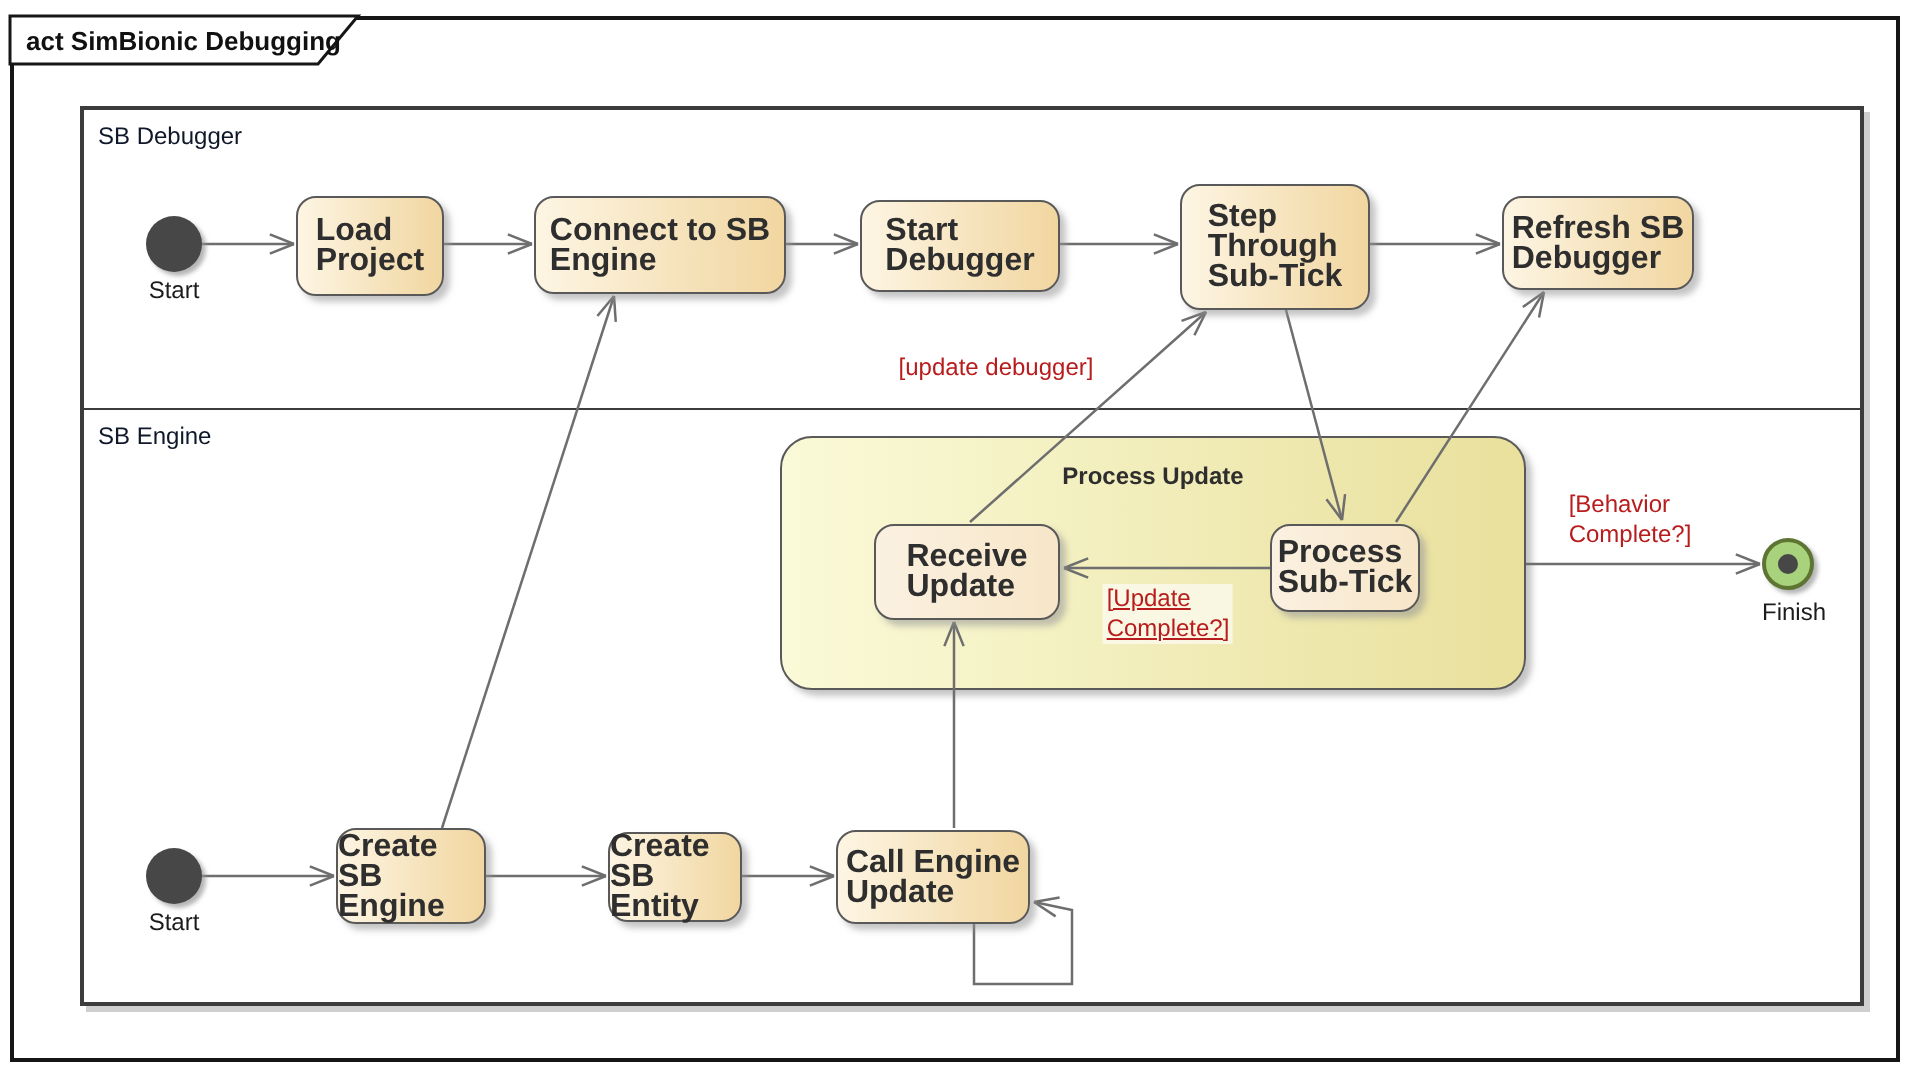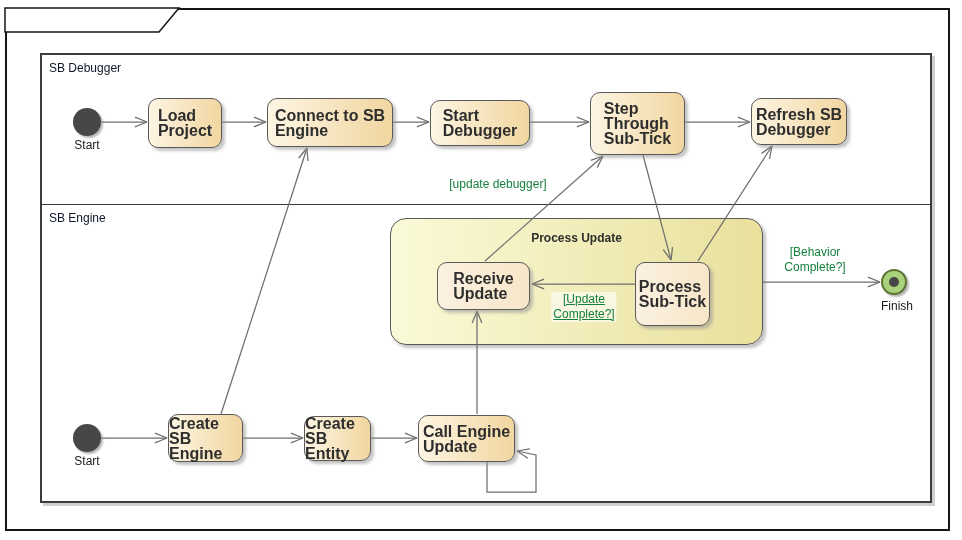--- a/index.html
+++ b/index.html
@@ -48,22 +48,22 @@
     position:absolute;width:26px;height:26px;border-radius:50%;background:#a9d27c;
     border:2px solid #5d7433;box-sizing:border-box;box-shadow:2px 2px 2px rgba(150,150,150,.7);
     display:flex;align-items:center;justify-content:center;z-index:5;
   }
   .final-dot{width:10px;height:10px;border-radius:50%;background:#474747;}
   .circle-caption{
     position:absolute;transform:translateX(-50%);font-size:12px;color:#1c1c1c;
     white-space:nowrap;z-index:6;
   }
   .edge-label{
-    position:absolute;transform:translate(-50%,-50%);font-size:12px;color:#15803d;
-    text-align:center;line-height:15px;white-space:pre-line;z-index:6;
+    position:absolute;transform:translate(-50%,-50%);font-size:12px;color:#b91c1c;
+    text-align:left;line-height:15px;white-space:pre-line;z-index:6;
   }
   .edge-label.bg{background:rgba(255,255,255,.6);padding:0 2px;text-decoration:underline;}
 </style>
 </head>
 <body>
 
 <div class="stage">
 
   <div class="outer-frame"></div>
 
@@ -146,20 +146,21 @@
           <line x1="472.1780338976312" y1="323.07264026249464" x2="477" y2="311" stroke="#6e6e6e" stroke-width="1.25"></line>
         </g>
         <g>
           <polyline points="487,462 487,492 536,492 536,455 517,451" fill="none" stroke="#6e6e6e" stroke-width="1.25"></polyline>
           <line x1="529.8070550894415" y1="448.76855653533187" x2="517" y2="451" stroke="#6e6e6e" stroke-width="1.25"></line>
           <line x1="527.8203039767315" y1="458.20562432070454" x2="517" y2="451" stroke="#6e6e6e" stroke-width="1.25"></line>
         </g>
       </g>
   </svg>
 
+  <div class="frame-title">act SimBionic Debugging</div>
 
   <div class="lane-box">
     <div class="lane" style="height:149px">
       <div class="lane-label">SB Debugger</div>
     </div>
     <div class="lane" style="height:172px">
       <div class="lane-label">SB Engine</div>
     </div>
   </div>
 
@@ -174,21 +175,21 @@
 Engine</div>
       <div class="node" style="left: 430px; top: 100px; width: 100px; height: 46px; background: linear-gradient(to right, rgb(253, 245, 227), rgb(241, 214, 160));">Start
 Debugger</div>
       <div class="node" style="left: 590px; top: 92px; width: 95px; height: 63px; background: linear-gradient(to right, rgb(253, 245, 227), rgb(241, 214, 160));">Step
 Through
 Sub-Tick</div>
       <div class="node" style="left: 751px; top: 98px; width: 96px; height: 47px; background: linear-gradient(to right, rgb(253, 245, 227), rgb(241, 214, 160));">Refresh SB
 Debugger</div>
       <div class="node" style="left: 437px; top: 262px; width: 93px; height: 48px; background: linear-gradient(to right, rgb(251, 241, 225), rgb(247, 230, 200));">Receive
 Update</div>
-      <div class="node" style="left: 635px; top: 262px; width: 75px; height: 64px; background: linear-gradient(to right, rgb(251, 241, 225), rgb(247, 230, 200));">Process
+      <div class="node" style="left: 635px; top: 262px; width: 75px; height: 44px; background: linear-gradient(to right, rgb(251, 241, 225), rgb(247, 230, 200));">Process
 Sub-Tick</div>
       <div class="node" style="left: 168px; top: 414px; width: 75px; height: 48px; background: linear-gradient(to right, rgb(253, 245, 227), rgb(241, 214, 160));">Create SB
 Engine</div>
       <div class="node" style="left: 304px; top: 416px; width: 67px; height: 45px; background: linear-gradient(to right, rgb(253, 245, 227), rgb(241, 214, 160));">Create
 SB Entity</div>
       <div class="node" style="left: 418px; top: 415px; width: 97px; height: 47px; background: linear-gradient(to right, rgb(253, 245, 227), rgb(241, 214, 160));">Call Engine
 Update</div>
       <div class="start-circle" style="left: 73px; top: 108px; background: rgb(71, 71, 71);"></div>
       <div class="circle-caption" style="left: 87px; top: 138px;">Start</div>
       <div class="start-circle" style="left: 73px; top: 424px; background: rgb(71, 71, 71);"></div>

